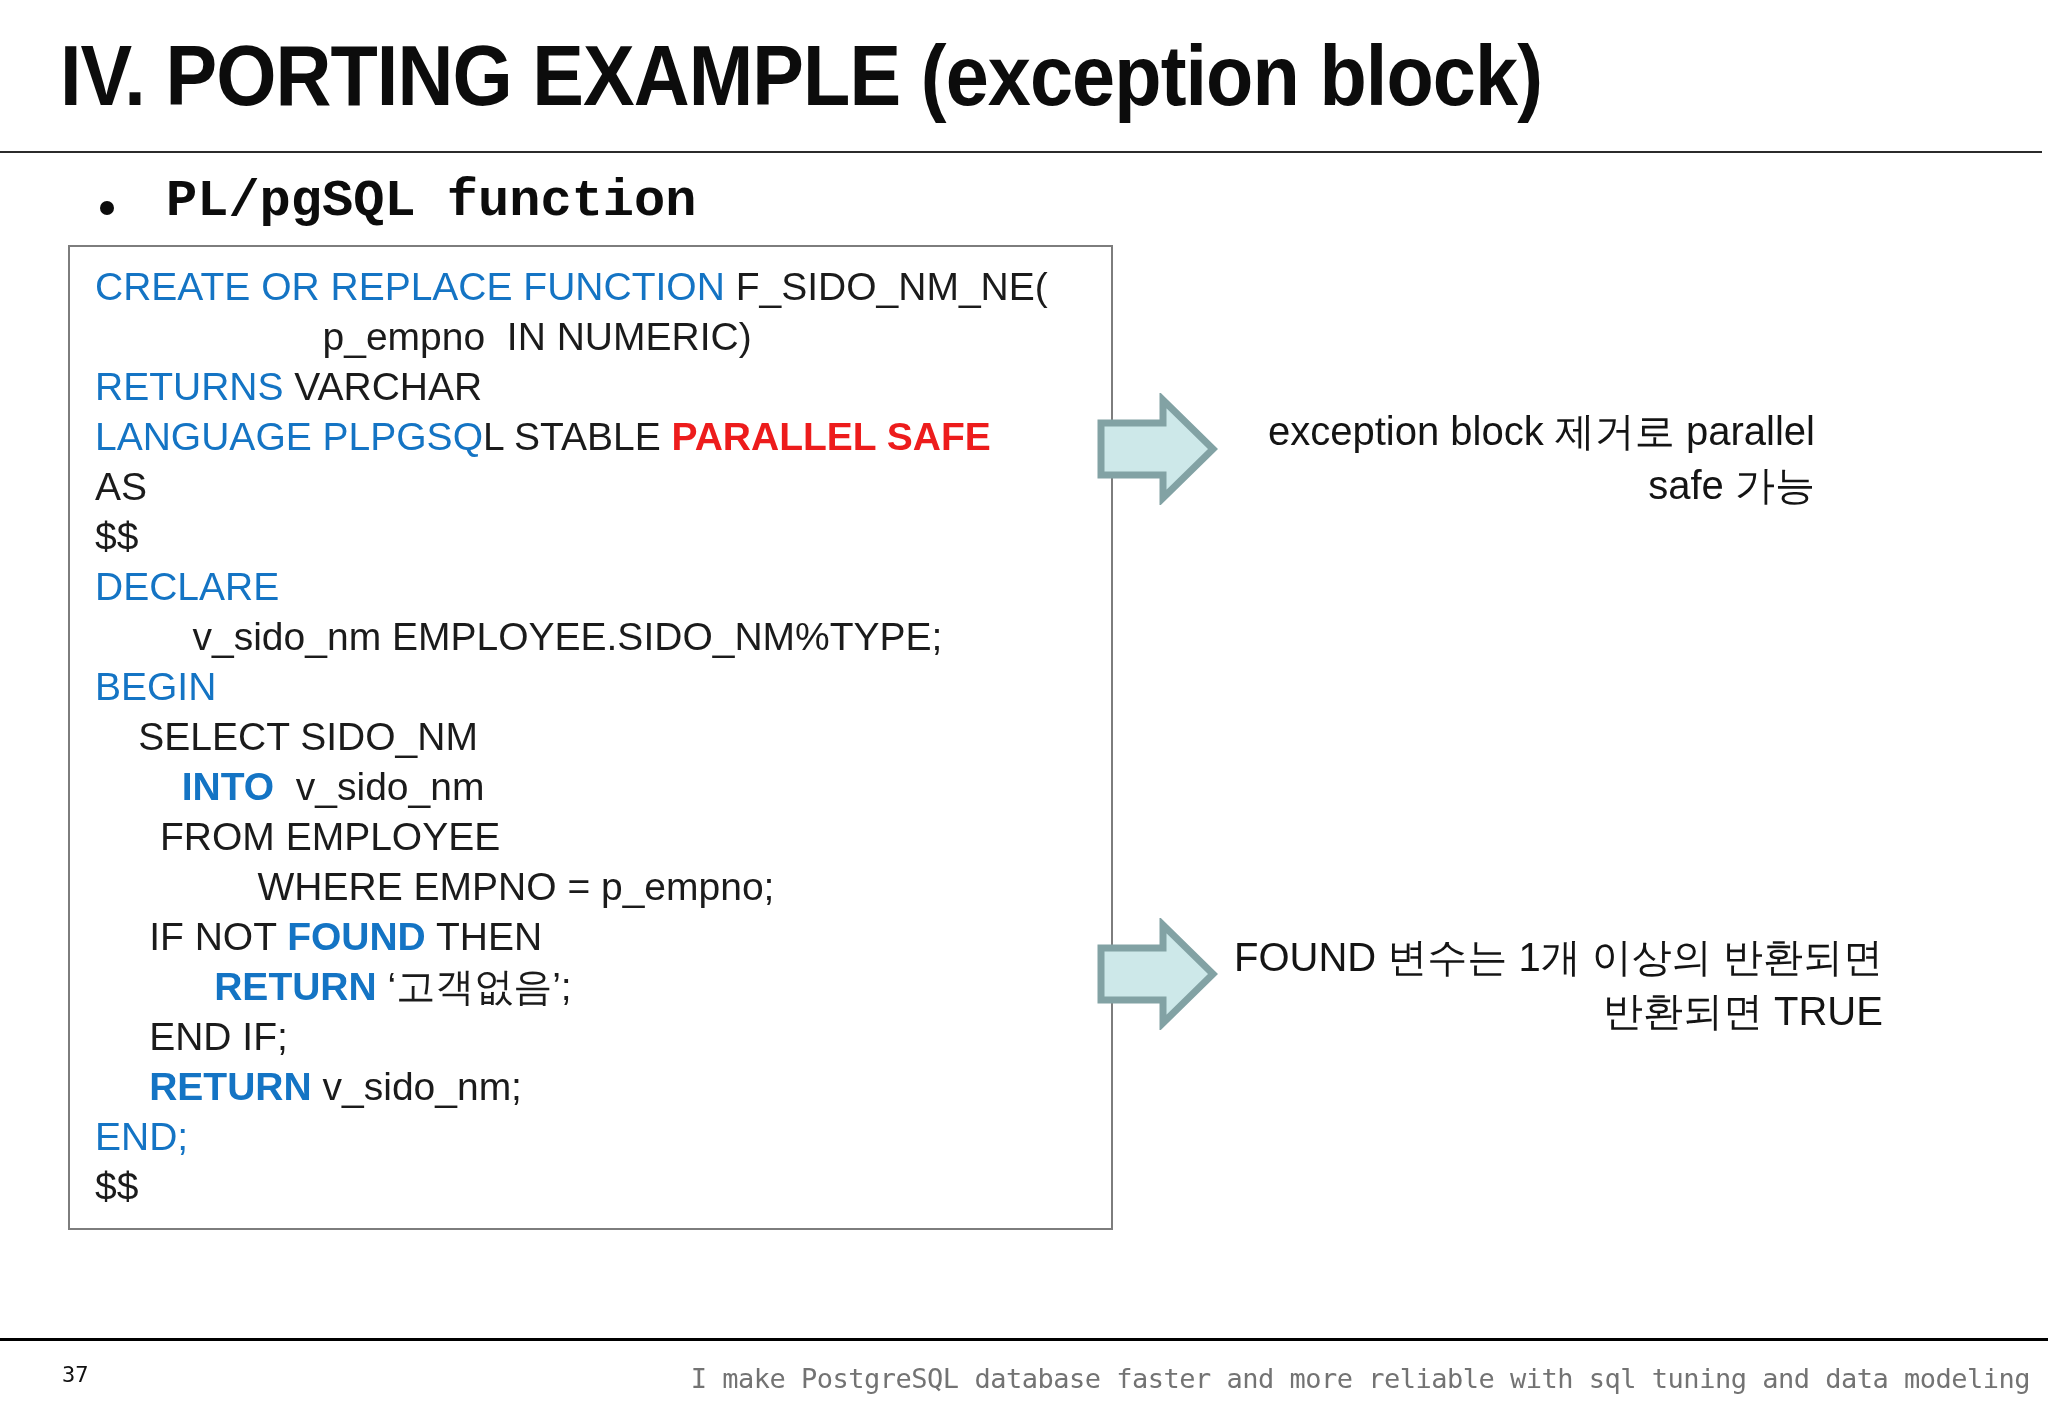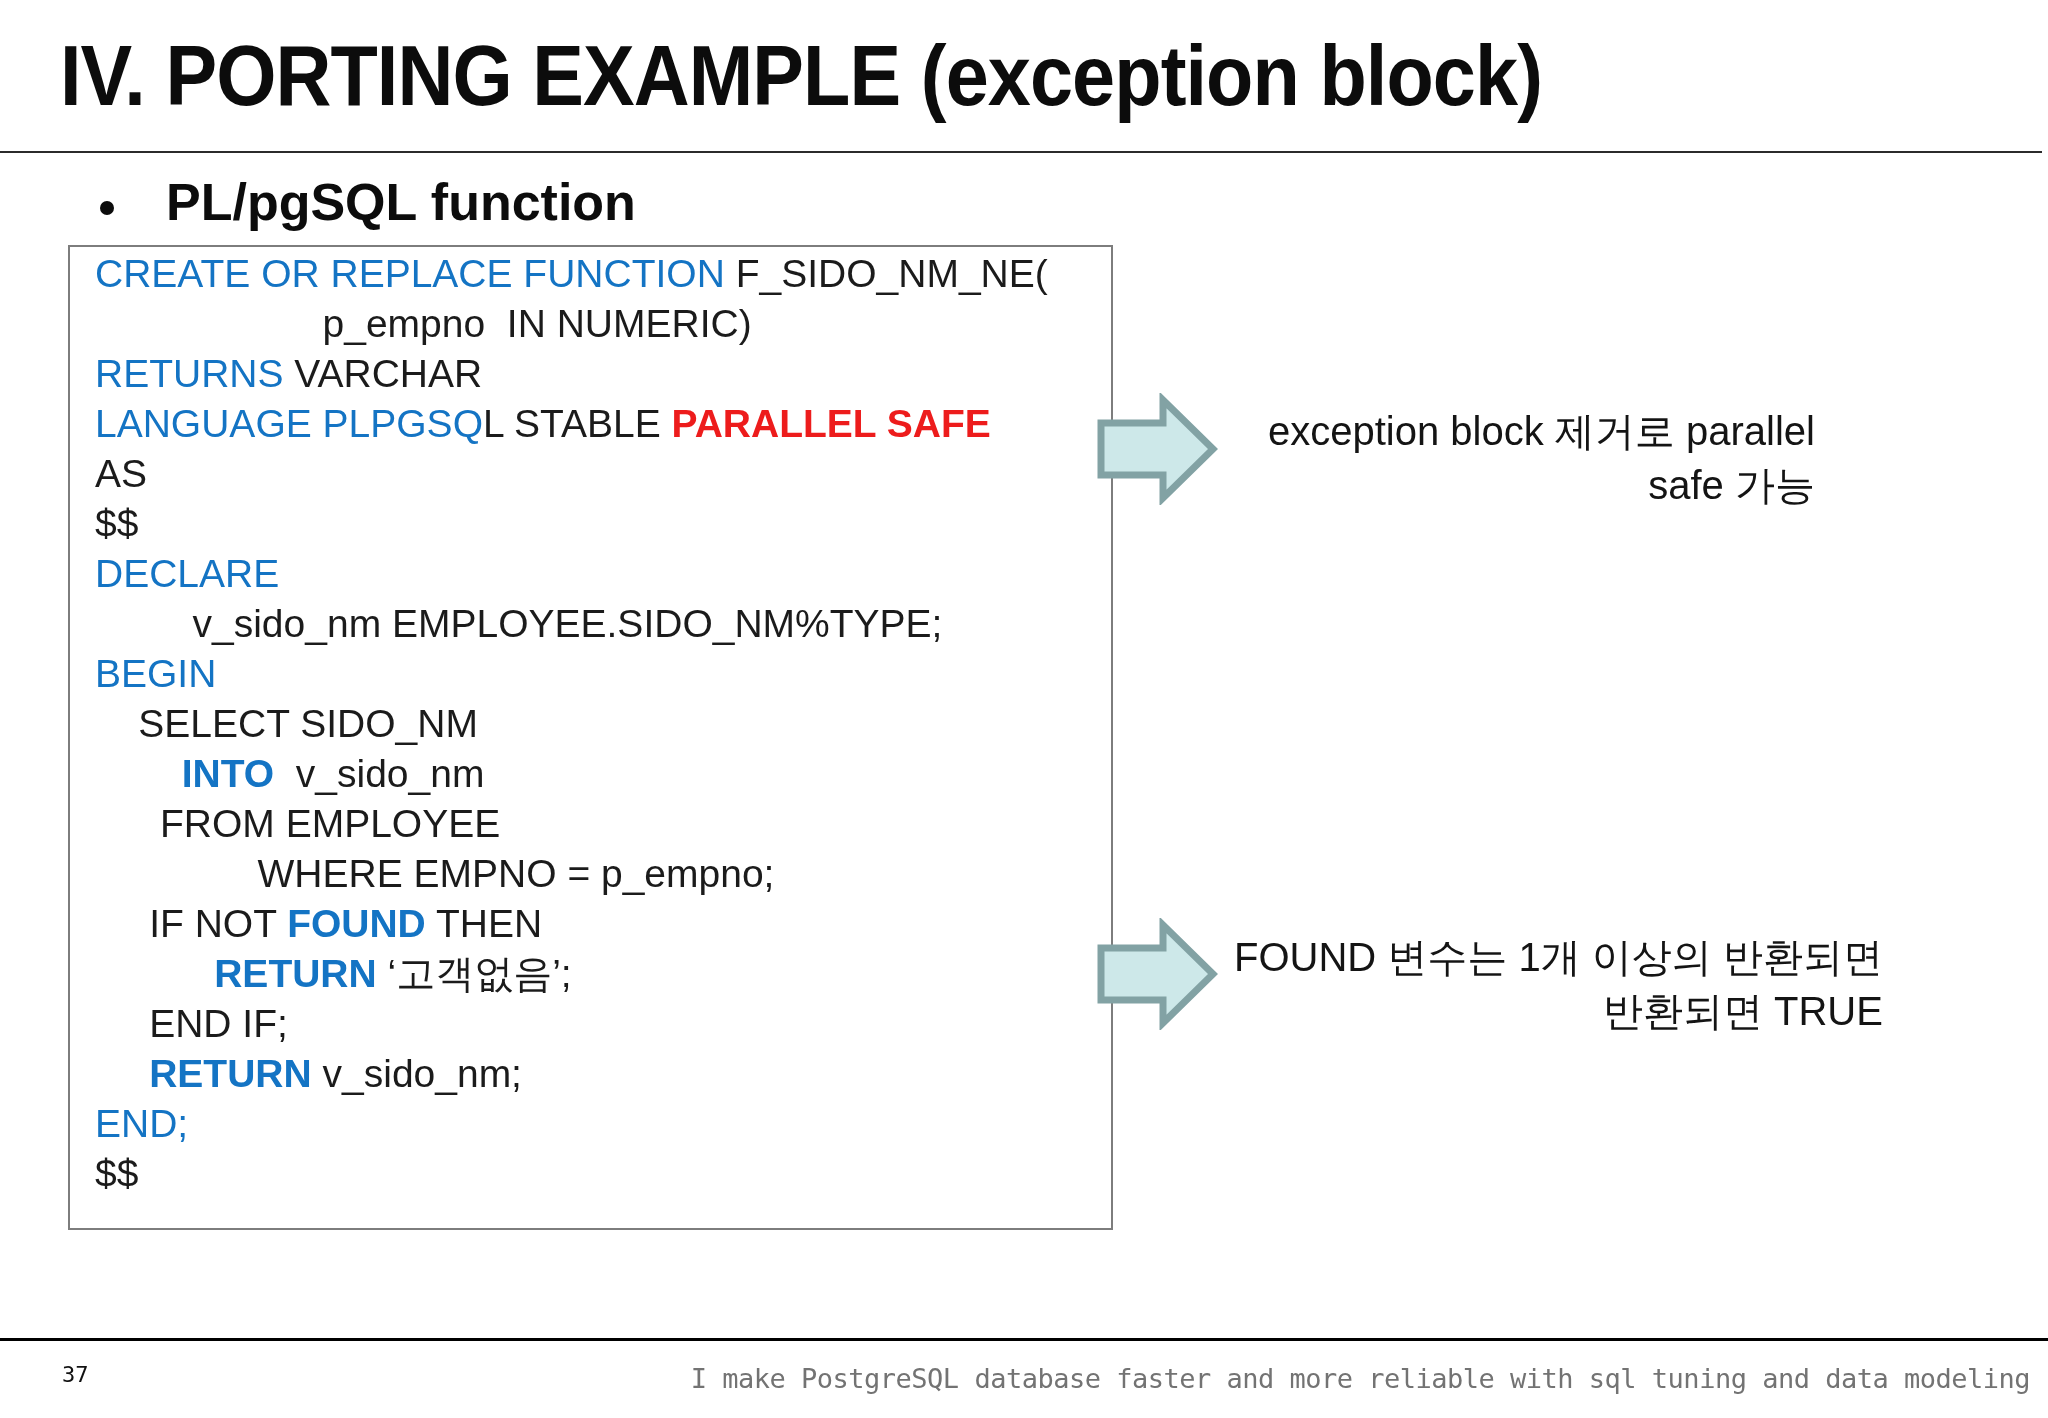--- a/index.html
+++ b/index.html
@@ -9,28 +9,28 @@
   }
   
   .title{
     position:absolute;left:60px;top:24px;font-size:86px;font-weight:bold;
     color:#0c0c0c;white-space:nowrap;letter-spacing:-1px;
     transform:scaleX(0.90);transform-origin:left top;line-height:1.2;
   }
   .title-rule{position:absolute;left:0;top:151px;width:2042px;height:2px;background:#2b2b2b;}
   
   .bullet-dot{position:absolute;left:100px;top:201px;width:14px;height:14px;border-radius:50%;background:#0c0c0c;}
-  .bullet-label{position:absolute;left:166px;top:172px;font-size:52px;font-weight:bold;color:#0c0c0c;white-space:nowrap;}
+  .bullet-label{position:absolute;left:166px;top:172px;font-size:52px;font-weight:bold;color:#0c0c0c;white-space:nowrap;font-family:Liberation Mono, monospace;}
   
   .code-box{
     position:absolute;left:68px;top:245px;width:1045px;height:985px;
     border:2px solid #7d7d7d;background:#ffffff;box-sizing:border-box;z-index:1;
   }
   .code{
-    position:absolute;left:25px;top:2px;right:4px;
+    position:absolute;left:25px;top:15px;right:4px;
     font-family:"Liberation Sans",sans-serif;font-size:39px;color:var(--code-black,#1b1b1b);
   }
   .code-line{height:50px;line-height:50px;white-space:pre;}
   .kw{color:var(--kw-blue,#1474c4);}
   .kwb{color:var(--kw-blue,#1474c4);font-weight:bold;}
   .red{color:var(--alert-red,#ed1c1c);font-weight:bold;}
   .pl{color:var(--code-black,#1b1b1b);}
   
   .annot-arrow{position:absolute;width:122px;height:112px;z-index:2;}
   .arrow1{left:1096px;top:393px;}

